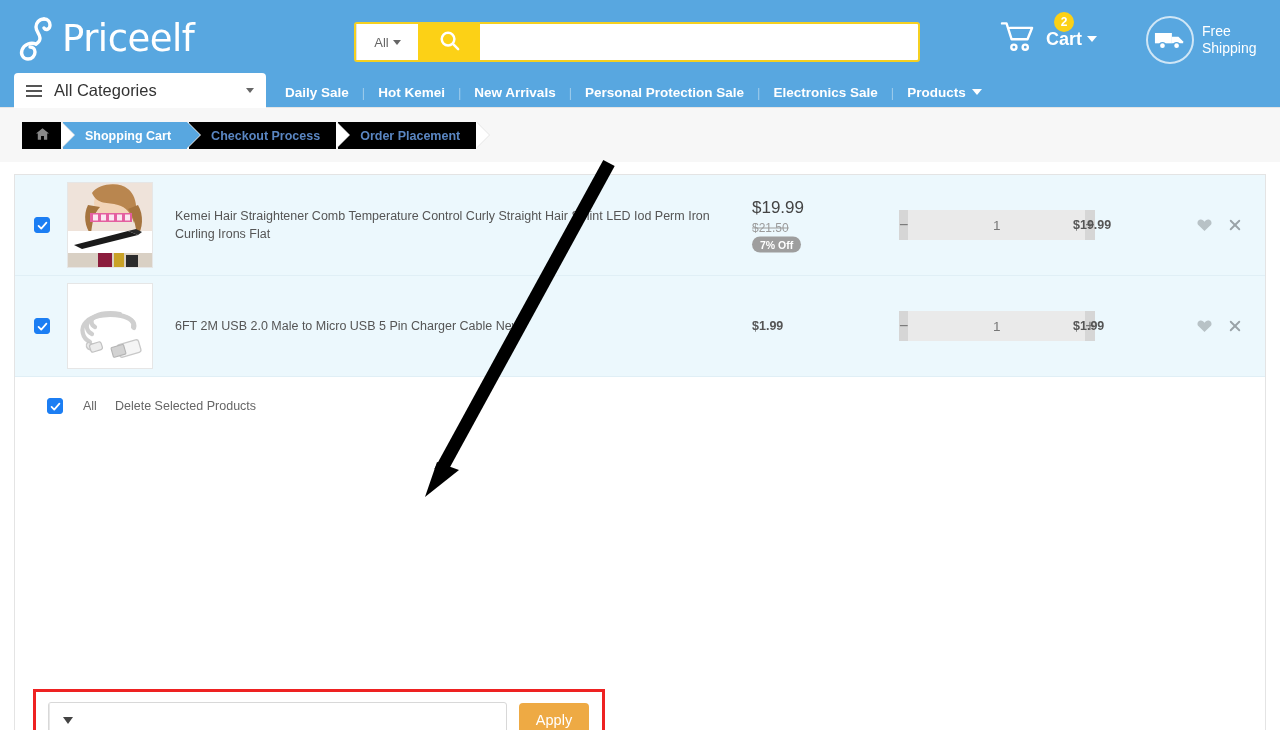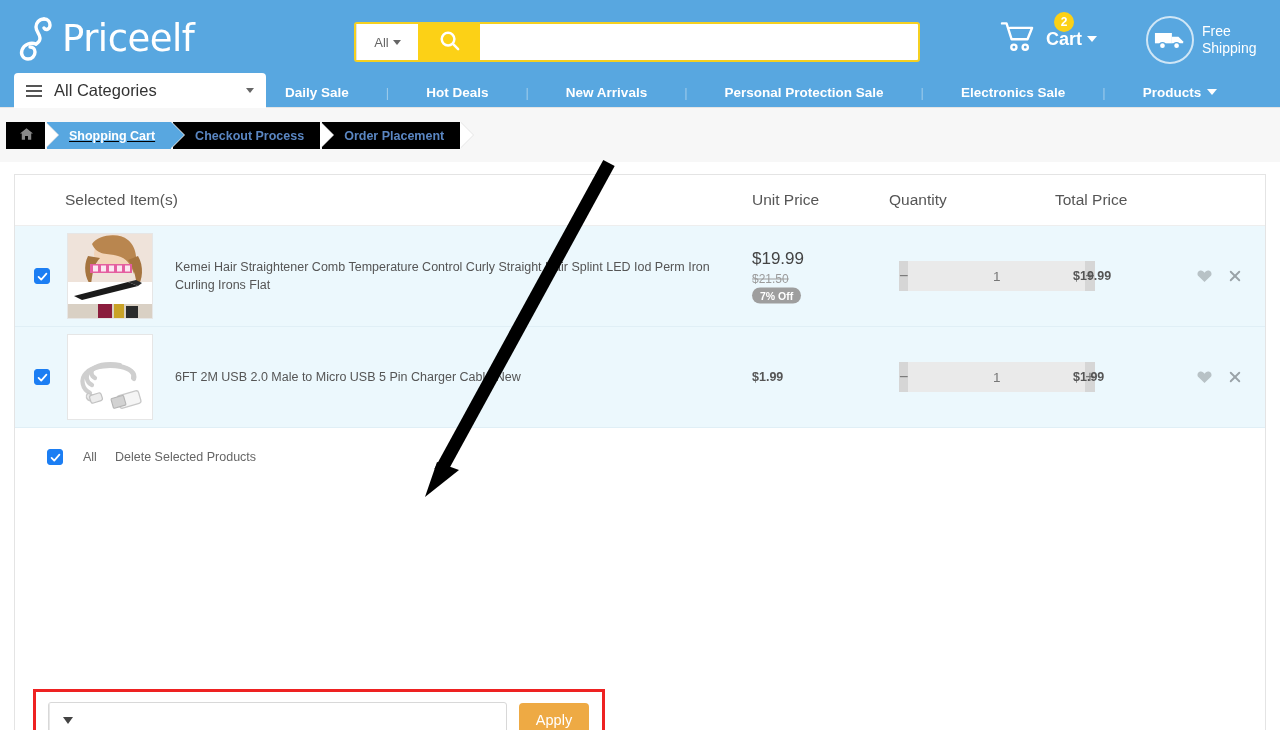--- a/index.html
+++ b/index.html
@@ -102,38 +102,38 @@
   .allcat-burger i {
     position: absolute; left: 0; width: 100%; height: 2px; background: #555;
     display: block;
   }
   .allcat-burger i:nth-child(1) { top: 0; }
   .allcat-burger i:nth-child(2) { top: 5px; }
   .allcat-burger i:nth-child(3) { top: 10px; }
   .allcat-label { font-size: 16.5px; color: #333; flex: 1; }
   .navlinks {
     position: absolute; left: 272px; top: 0; height: 32px;
-    display: flex; align-items: center; gap: 24px;
+    display: flex; align-items: center;
   }
   .navlink {
     color: #ffffff; font-size: 13.5px; font-weight: bold;
     padding: 0 13px; cursor: pointer; white-space: nowrap;
     display: flex; align-items: center; gap: 6px;
   }
   .navsep { color: #9ccaea; font-size: 13px; }
 
   
   .crumbbar {
     position: absolute; left: 0; top: 108px;
     width: 1280px; height: 54px;
     background: #f7f7f7;
   }
   .crumbs {
-    position: absolute; left: 6px; top: 122px;
-    display: flex; align-items: flex-start; height: 27px; text-decoration: underline;
+    position: absolute; left: 22px; top: 122px;
+    display: flex; align-items: flex-start; height: 27px;
   }
   .crumb {
     position: relative; background: #000000; height: 27px;
     display: flex; align-items: center;
     padding: 0 16px 0 22px;
     font-size: 12.5px; font-weight: bold; color: #5a86c2;
     margin-right: 2px; cursor: pointer;
   }
   .crumb.home { padding: 0 12px 0 14px; color: #777; }
   .crumb.active { background: #58a7e0; color: #fff; }
@@ -352,21 +352,21 @@
         <i></i>
         <i></i>
         <i></i>
       </span>
     <span class="allcat-label">All Categories</span>
     <span class="caret-dn"></span>
   </div>
   <div class="navlinks">
     <span class="navlink">Daily Sale</span>
     <span class="navsep">|</span>
-    <span class="navlink">Hot Deals</span>
+    <span class="navlink">Hot Kemei</span>
     <span class="navsep">|</span>
     <span class="navlink">New Arrivals</span>
     <span class="navsep">|</span>
     <span class="navlink">Personal Protection Sale</span>
     <span class="navsep">|</span>
     <span class="navlink">Electronics Sale</span>
     <span class="navsep">|</span>
     <span class="navlink">
       <span>Products</span>
       <span class="caret-dn-w"></span>
@@ -383,26 +383,20 @@
       </svg>
     </span>
   </div>
   <div class="crumb active">Shopping Cart</div>
   <div class="crumb">Checkout Process</div>
   <div class="crumb">Order Placement</div>
 </div>
 
 <div class="panel">
 
-  <div class="thead">
-    <span class="th th-items">Selected Item(s)</span>
-    <span class="th th-unit">Unit Price</span>
-    <span class="th th-qty">Quantity</span>
-    <span class="th th-total">Total Price</span>
-  </div>
 
   <div class="row">
     <span class="row-chk">
       <span class="chkbox">
         <svg viewBox="0 0 14 14" width="11" height="11" fill="none" stroke="#fff" stroke-width="2.2" stroke-linecap="round" stroke-linejoin="round">
             <path d="M2 7.4 5.4 11 12 3.4"></path>
           </svg>
       </span>
     </span>
     <span class="row-thumb">

